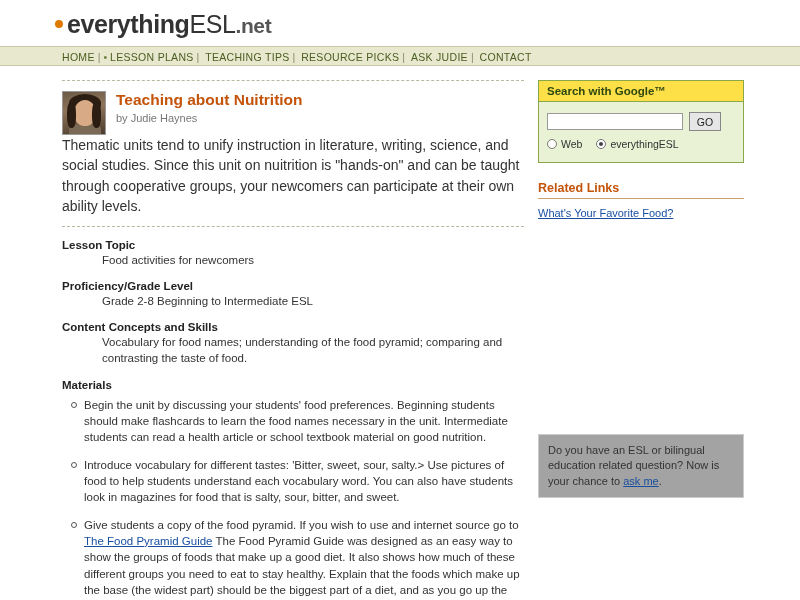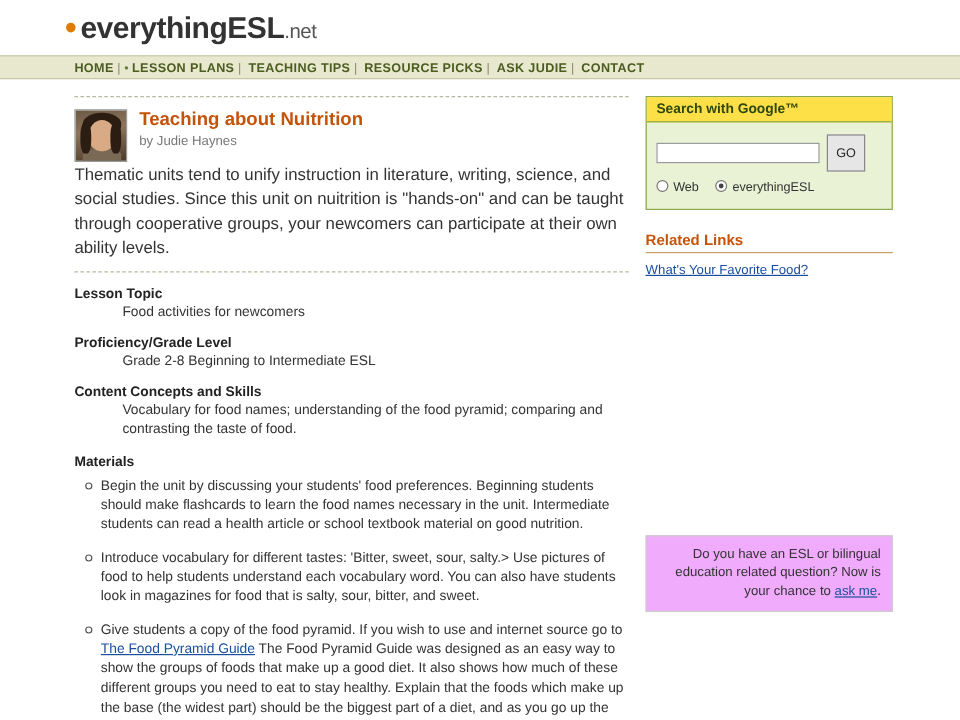--- a/index.html
+++ b/index.html
@@ -34,40 +34,39 @@
     display: inline-block;
     width: 8px; height: 8px;
     border-radius: 50%;
     background: #e07b00;
     margin-right: 4px;
     vertical-align: middle;
     position: relative;
     top: -2px;
   }
   .logo .b1 { font-weight: bold; color: #333333; font-style: normal; }
-  .logo .b2 { font-weight: bold; color: #333333; text-align: right; }
-  .logo .net { font-weight: normal; color: #555555; font-size: 17px; }
+  .logo .b2 { font-weight: normal; color: #333333; text-align: right; }
+  .logo .net { font-weight: bold; color: #555555; font-size: 21px; }
 
   
   .navbar {
     background: #e8e8cf;
     border-top: 1px solid #c8c8a8;
     border-bottom: 1px solid #c8c8a8;
     height: 20px;
     line-height: 20px;
     padding-left: 62px;
     font-size: 10.5px;
     color: #556b2f;
     white-space: nowrap;
   }
   .navbar a {
     color: #4b5d20;
     text-decoration: none;
     letter-spacing: 0.3px;
-    font-weight: bold;
   }
   .navbar .sep { color: #8a8a6a; margin: 0 3px; }
   .navbar .dot { color: #6b7d3a; }
 
   
   .columns {
     display: flex;
     padding: 14px 16px 0 16px;
   }
   .main {
@@ -213,34 +212,35 @@
   .search-row { display: flex; align-items: center; gap: 6px; }
   .search-input {
     width: 136px;
     height: 17px;
     border: 1px solid #9a9a9a;
     background: #ffffff;
     font-size: 11px;
     padding: 1px 3px;
   }
   .go-btn {
-    height: 31px;
+    height: 19px;
     min-width: 32px;
     font-size: 10.5px;
     border: 1px solid #888;
     background: #e6e6e6;
     color: #222;
     padding: 0 5px;
     cursor: pointer;
   }
   .radio-row {
     margin-top: 7px;
     font-size: 10.5px;
     color: #333;
     display: flex;
+    align-items: center;
     gap: 4px;
   }
   .radio {
     width: 10px; height: 10px;
     border: 1px solid #777;
     border-radius: 50%;
     background: #fff;
     display: inline-block;
     position: relative;
   }
@@ -267,26 +267,25 @@
   .side-link {
     display: block;
     font-size: 11px;
     color: #1a4fa0;
     text-decoration: underline;
     margin-bottom: 4px;
   }
   .promo {
     margin-top: 215px;
     border: 1px solid #cccccc;
-    background: #f0abfc;
+    background: #a3a3a3;
     padding: 8px 9px;
     font-size: 11px;
     line-height: 1.4;
     color: #333;
-    text-align: right;
   }
 </style>
 </head>
 <body>
 
 <div id="page">
 
   <div class="header">
     <div class="logo">
       <span class="bullet"></span><span class="b1">everything</span><span class="b2">ESL</span><span class="net">.net</span>

